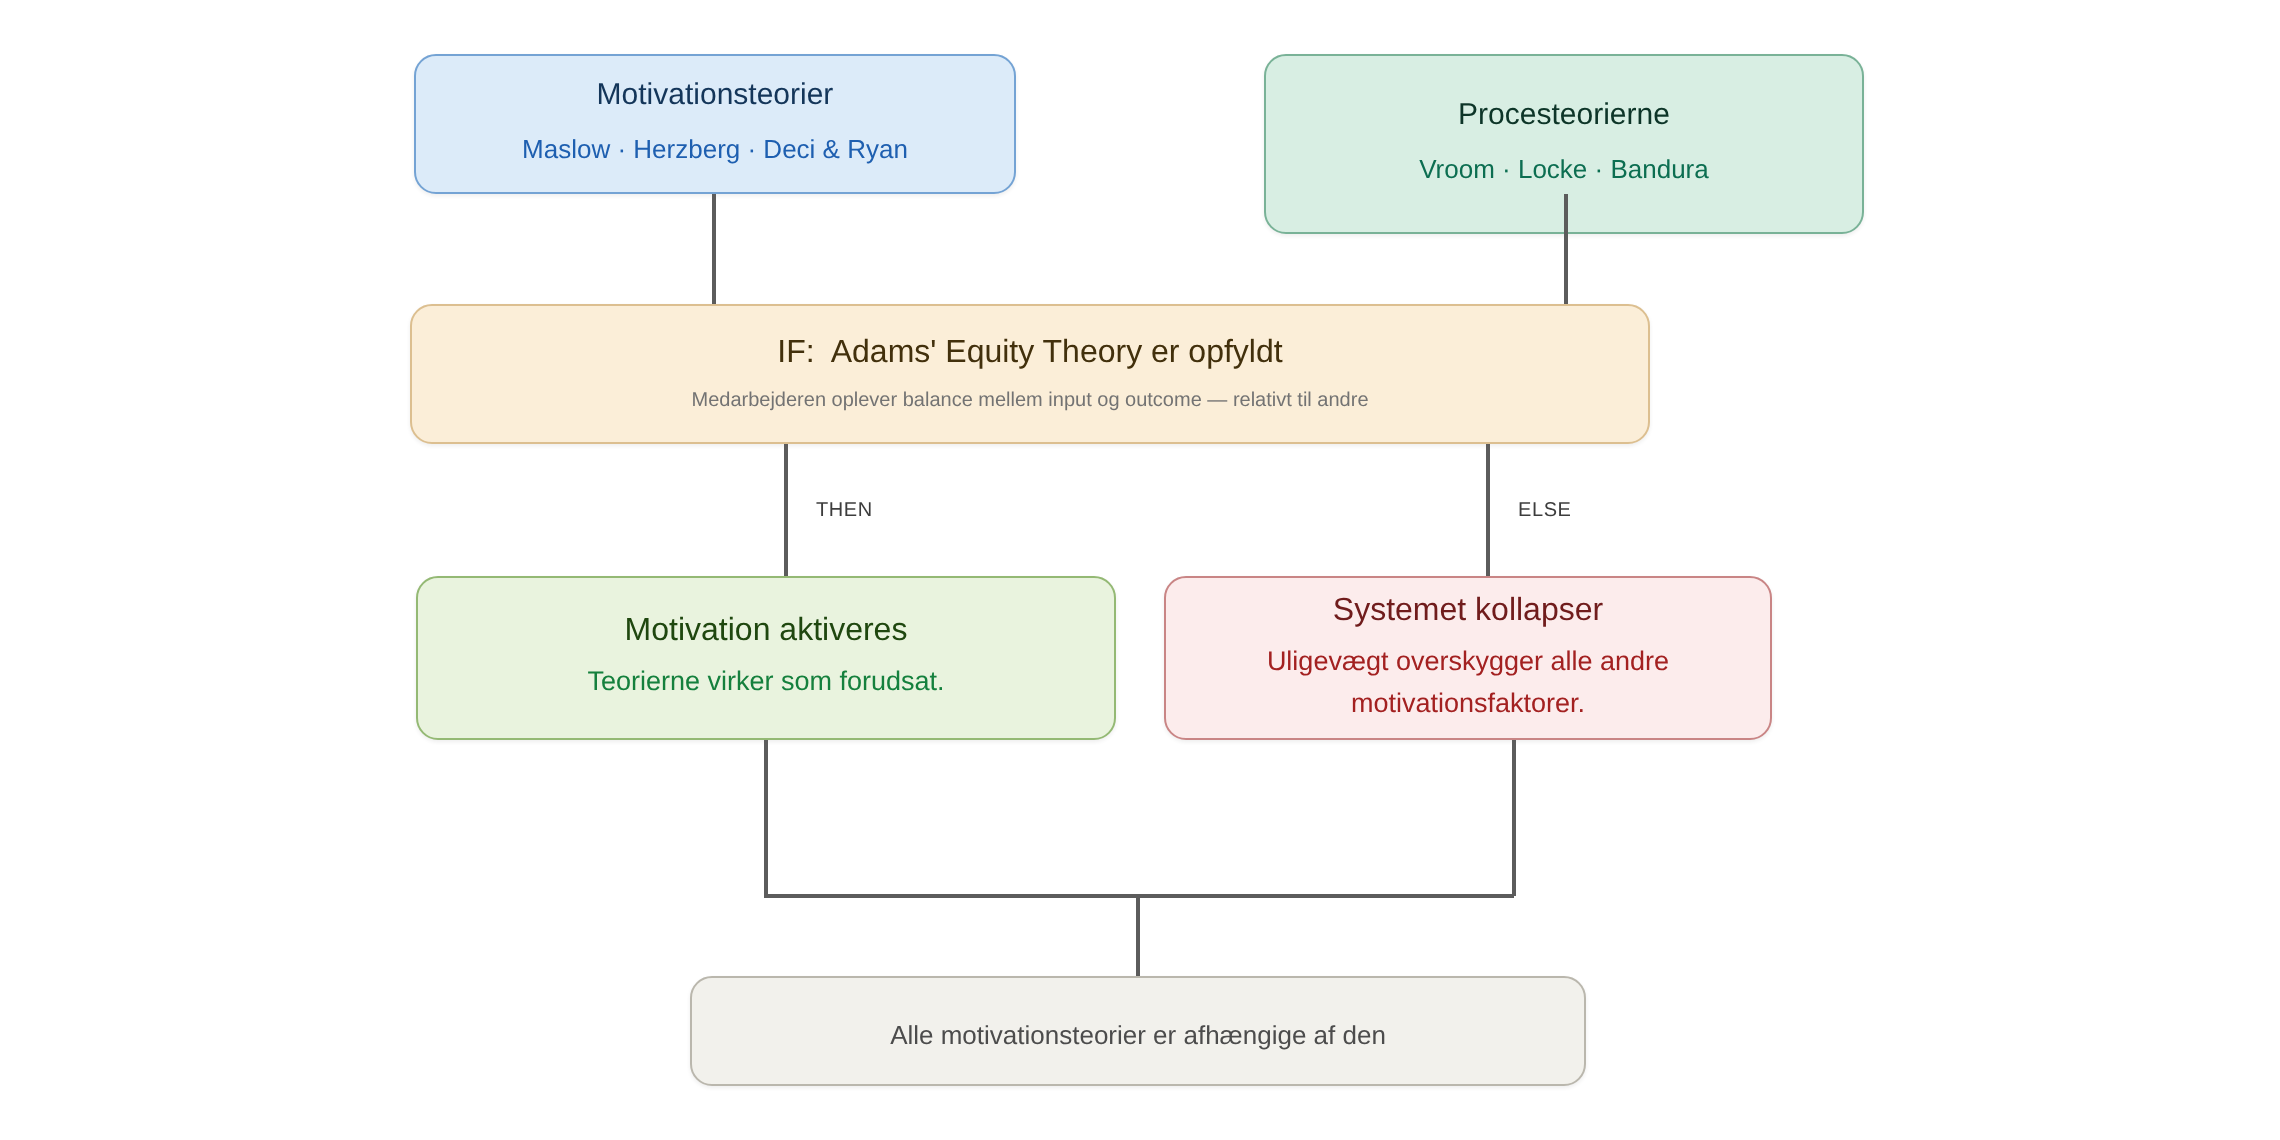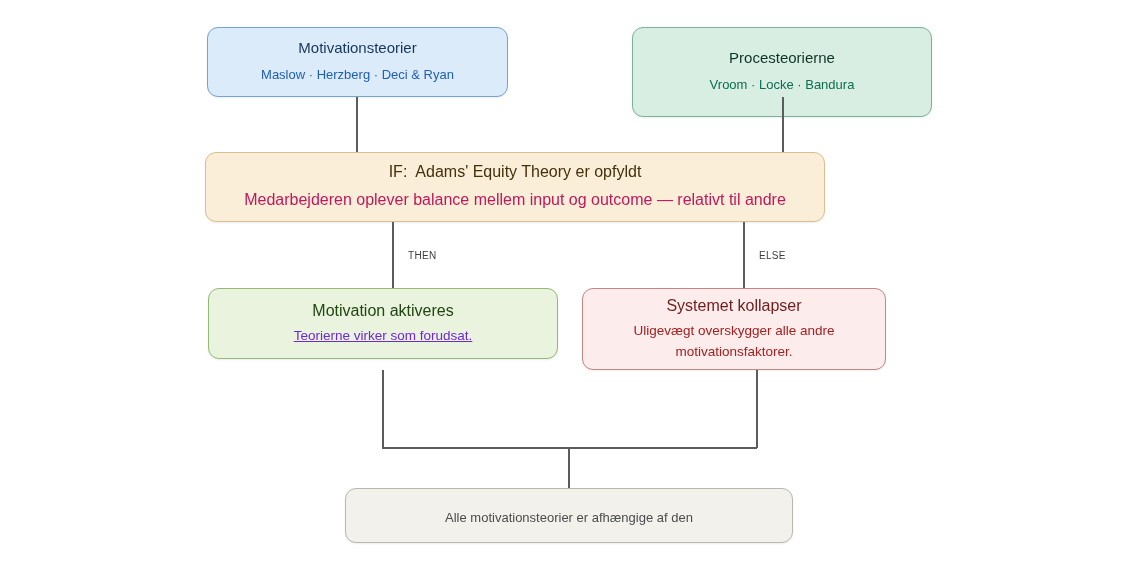--- a/index.html
+++ b/index.html
@@ -52,26 +52,26 @@
   .node-motivation .sub   { color: #1e5fb0; text-align: right; }
 
   .node-process { left: 632px; top: 27px; width: 300px; height: 90px;
     background: #d8eee3; border-color: #79b297; }
   .node-process .title { color: #0d3528; }
   .node-process .sub   { color: #0c6e51; }
 
   .node-condition { left: 205px; top: 152px; width: 620px; height: 70px;
     background: #fbeed8; border-color: #dcbf90; }
   .node-condition .title { font-size: 16px; color: #42300c; }
-  .node-condition .sub   { font-size: 16px; color: #be185d; margin-top: 6px; }
+  .node-condition .sub   { font-size: 10px; color: #737373; margin-top: 6px; }
 
-  .node-then-outcome { left: 208px; top: 288px; width: 350px; height: 71px;
+  .node-then-outcome { left: 208px; top: 288px; width: 350px; height: 82px;
     background: #e9f3de; border-color: #94b974; }
   .node-then-outcome .title { font-size: 16px; color: #1f470f; }
-  .node-then-outcome .subline { color: #6d28d9; text-decoration: underline; }
+  .node-then-outcome .subline { color: #15803d; }
 
   .node-else-outcome { left: 582px; top: 288px; width: 304px; height: 82px;
     background: #fcecec; border-color: #c98585; }
   .node-else-outcome .title { font-size: 16px; color: #701c1c; }
   .node-else-outcome .subline { color: #a32121; }
 
   .node-meta { left: 345px; top: 488px; width: 448px; height: 55px;
     background: #f2f1ec; border-color: #bab7ad; }
   .node-meta .title { color: #242424; }
   .node-meta .sub   { color: #4c4c4c; margin-top: 4px; }

